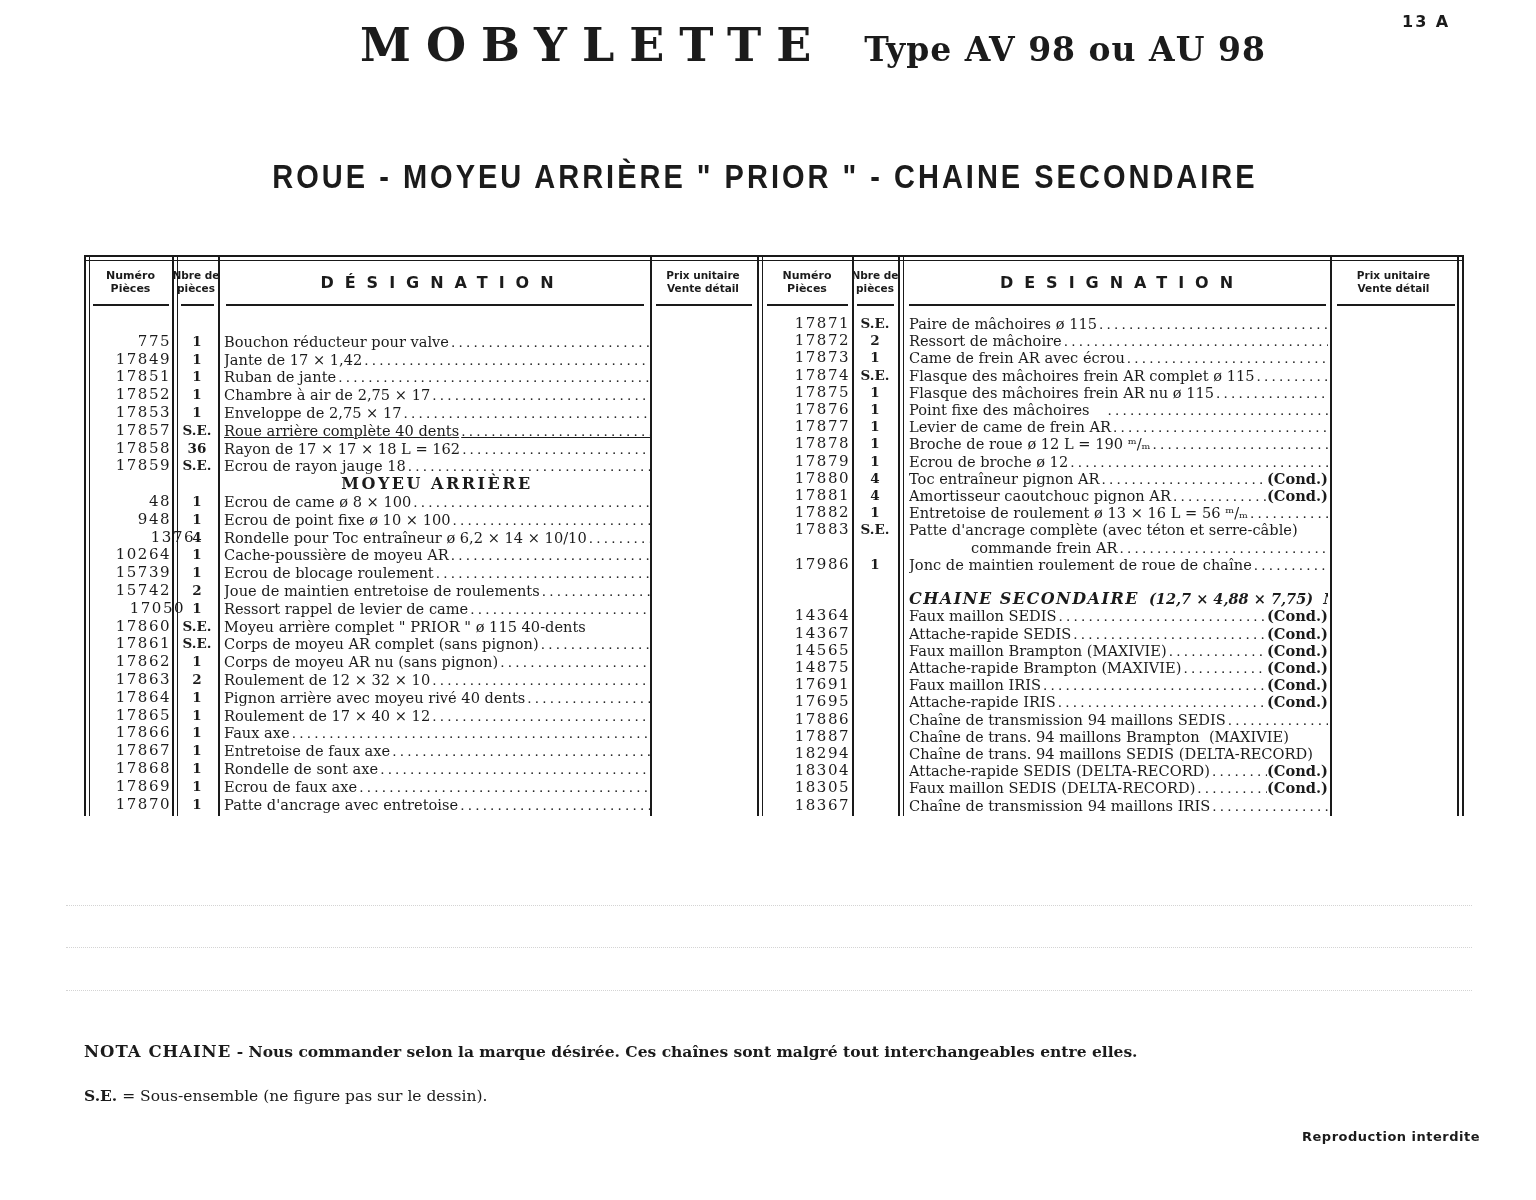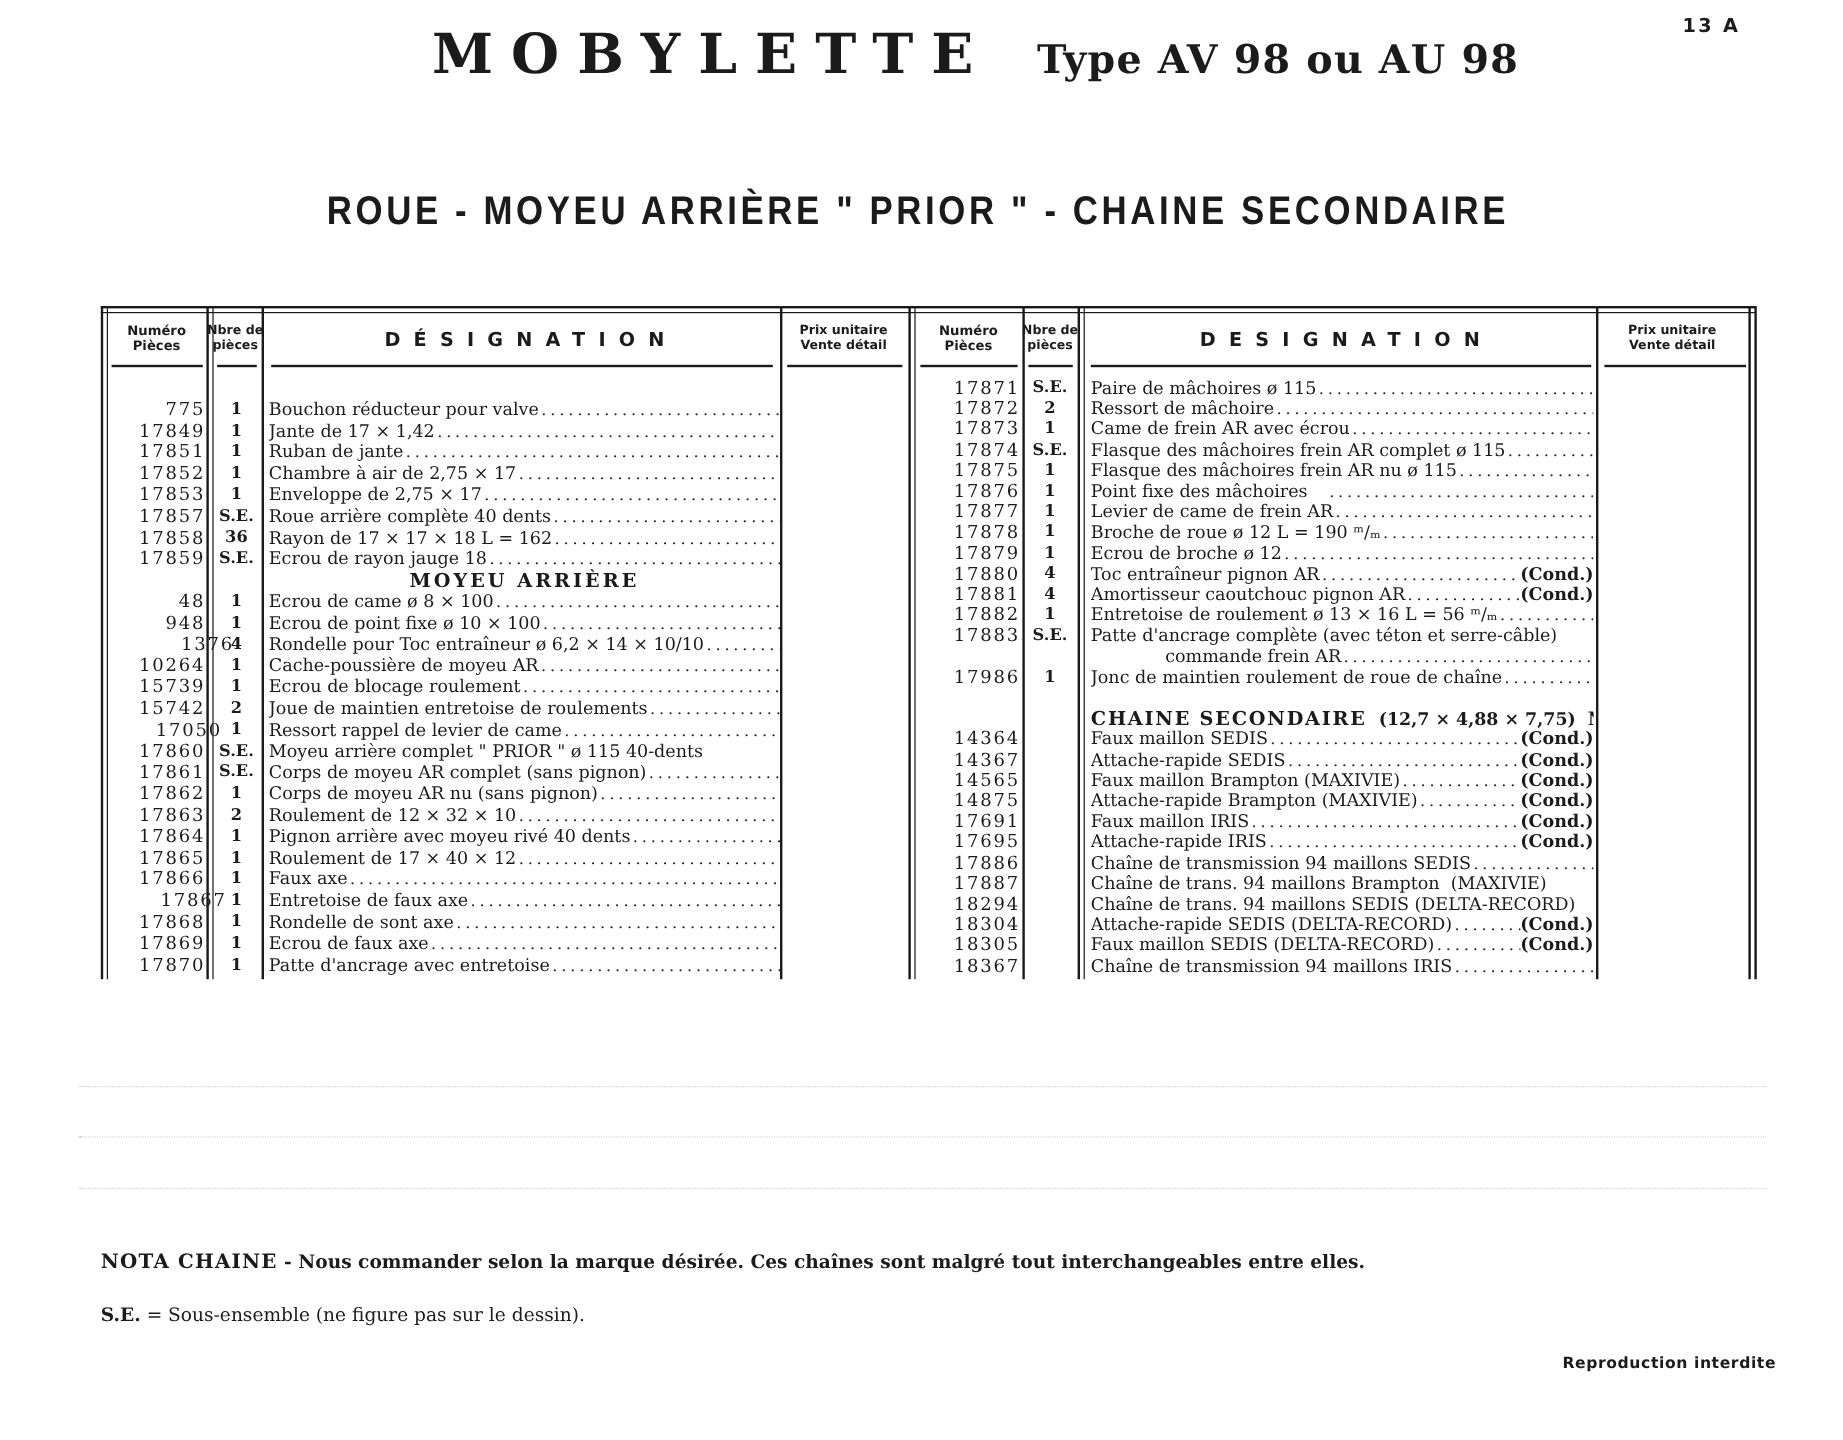--- a/index.html
+++ b/index.html
@@ -165,21 +165,21 @@
           <div class="cell numc" style="left: 5px; width: 82px;">17853</div>
           <div class="cell qtyc" style="left: 92px; width: 42px;">1</div>
           <div class="cell desigc" style="left: 140px; width: 426px;">
             <span class="t">Enveloppe de 2,75 × 17</span>
             <span class="dots">............................................................................................................................................</span>
           </div>
         </div>
         <div class="line" style="top: 166.8px; height: 17.8px; line-height: 17.8px;">
           <div class="cell numc" style="left: 5px; width: 82px;">17857</div>
           <div class="cell qtyc" style="left: 92px; width: 42px;">S.E.</div>
-          <div class="cell desigc" style="left: 140px; width: 426px;">
+          <div class="cell desigc" style="left: 140px; width: 426px; text-decoration: underline;">
             <span class="t">Roue arrière complète 40 dents</span>
             <span class="dots">............................................................................................................................................</span>
           </div>
         </div>
         <div class="line" style="top: 184.6px; height: 17.8px; line-height: 17.8px;">
           <div class="cell numc" style="left: 5px; width: 82px;">17858</div>
           <div class="cell qtyc" style="left: 92px; width: 42px;">36</div>
           <div class="cell desigc" style="left: 140px; width: 426px;">
             <span class="t">Rayon de 17 × 17 × 18 L = 162</span>
             <span class="dots">............................................................................................................................................</span>
@@ -301,21 +301,21 @@
         </div>
         <div class="line" style="top: 469.4px; height: 17.8px; line-height: 17.8px;">
           <div class="cell numc" style="left: 5px; width: 82px;">17866</div>
           <div class="cell qtyc" style="left: 92px; width: 42px;">1</div>
           <div class="cell desigc" style="left: 140px; width: 426px;">
             <span class="t">Faux axe</span>
             <span class="dots">............................................................................................................................................</span>
           </div>
         </div>
         <div class="line" style="top: 487.2px; height: 17.8px; line-height: 17.8px;">
-          <div class="cell numc" style="left: 5px; width: 82px; padding-left: 18px;">17867</div>
+          <div class="cell numc" style="left: 5px; width: 82px;">17867</div>
           <div class="cell qtyc" style="left: 92px; width: 42px;">1</div>
           <div class="cell desigc" style="left: 140px; width: 426px;">
             <span class="t">Entretoise de faux axe</span>
             <span class="dots">............................................................................................................................................</span>
           </div>
         </div>
         <div class="line" style="top: 505px; height: 17.8px; line-height: 17.8px;">
           <div class="cell numc" style="left: 5px; width: 82px;">17868</div>
           <div class="cell qtyc" style="left: 92px; width: 42px;">1</div>
           <div class="cell desigc" style="left: 140px; width: 426px;">
@@ -480,21 +480,21 @@
         <div class="line" style="top: 300.8px; height: 17.2px; line-height: 17.2px;">
           <div class="cell numc" style="left: 5px; width: 88px;">17986</div>
           <div class="cell qtyc" style="left: 95px; width: 46px;">1</div>
           <div class="cell desigc" style="left: 152px; width: 419px;">
             <span class="t">Jonc de maintien roulement de roue de chaîne</span>
             <span class="dots">............................................................................................................................................</span>
           </div>
         </div>
         <div class="line" style="top: 318px; height: 17.2px; line-height: 17.2px;"></div>
         <div class="line" style="top: 335.2px; height: 17.2px; line-height: 17.2px;">
-          <div class="cell sec2" style="left: 152px; width: 419px;">
+          <div class="cell sec2" style="left: 152px; width: 419px; font-style: italic;">
             <span class="s2t">CHAINE SECONDAIRE</span>
             <span class="s2d">(12,7 × 4,88 × 7,75)</span>
             <span class="s2e">NOTA</span>
           </div>
         </div>
         <div class="line" style="top: 352.4px; height: 17.2px; line-height: 17.2px;">
           <div class="cell numc" style="left: 5px; width: 88px;">14364</div>
           <div class="cell qtyc" style="left: 95px; width: 46px;"></div>
           <div class="cell desigc" style="left: 152px; width: 419px;">
             <span class="t">Faux maillon SEDIS</span>

